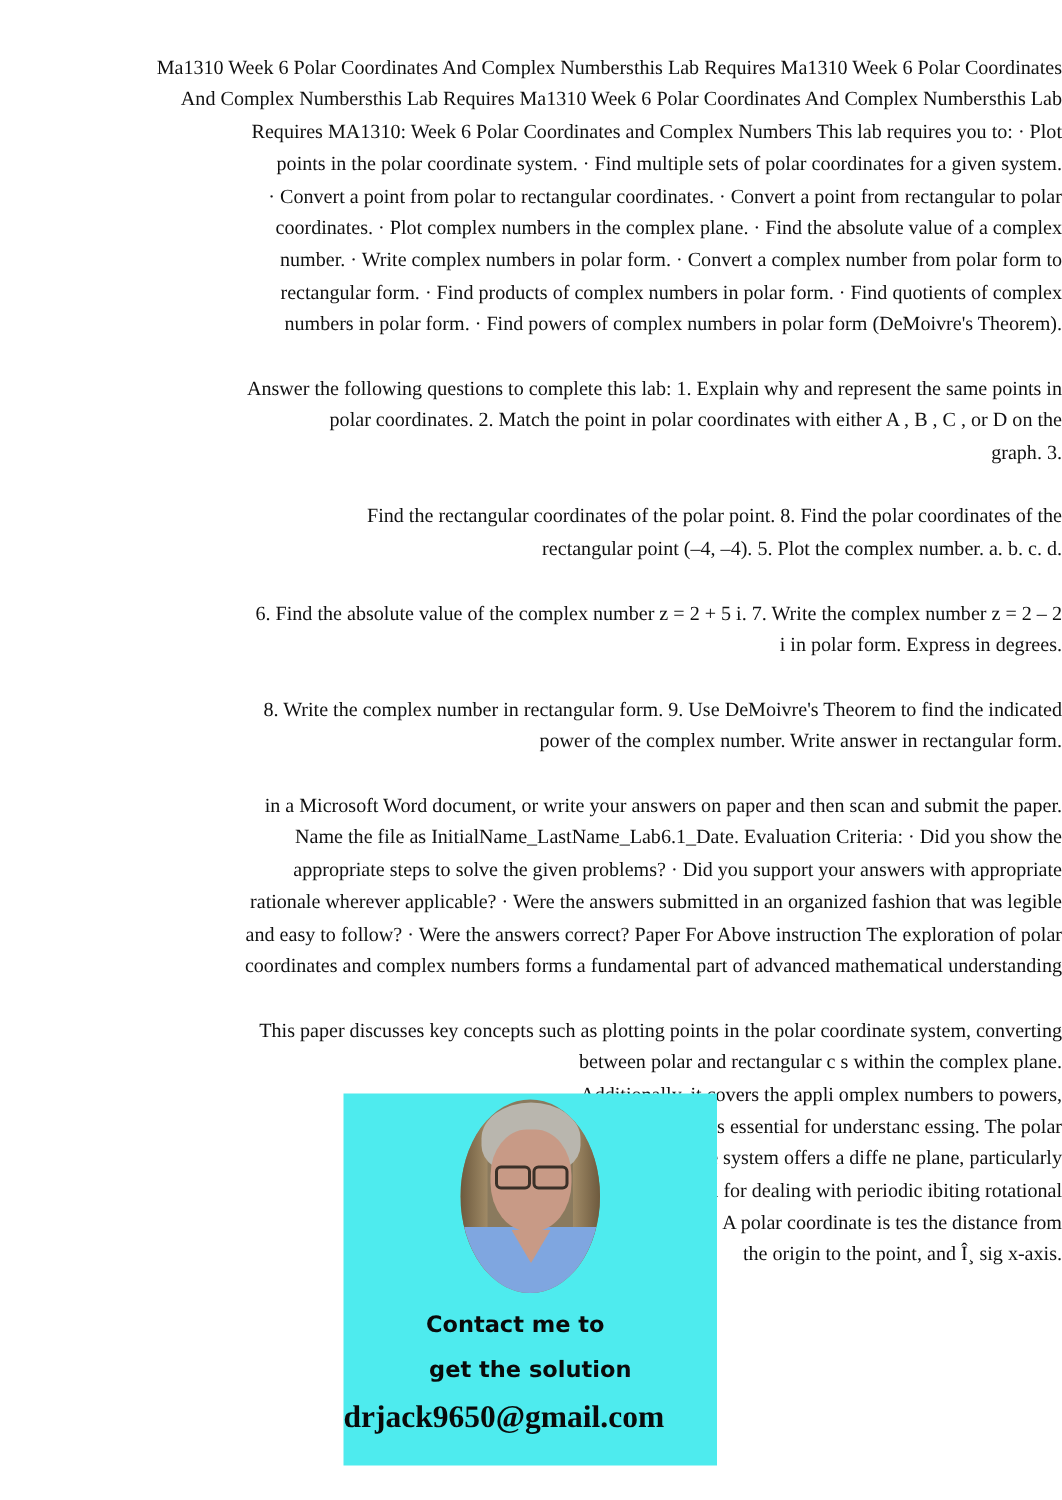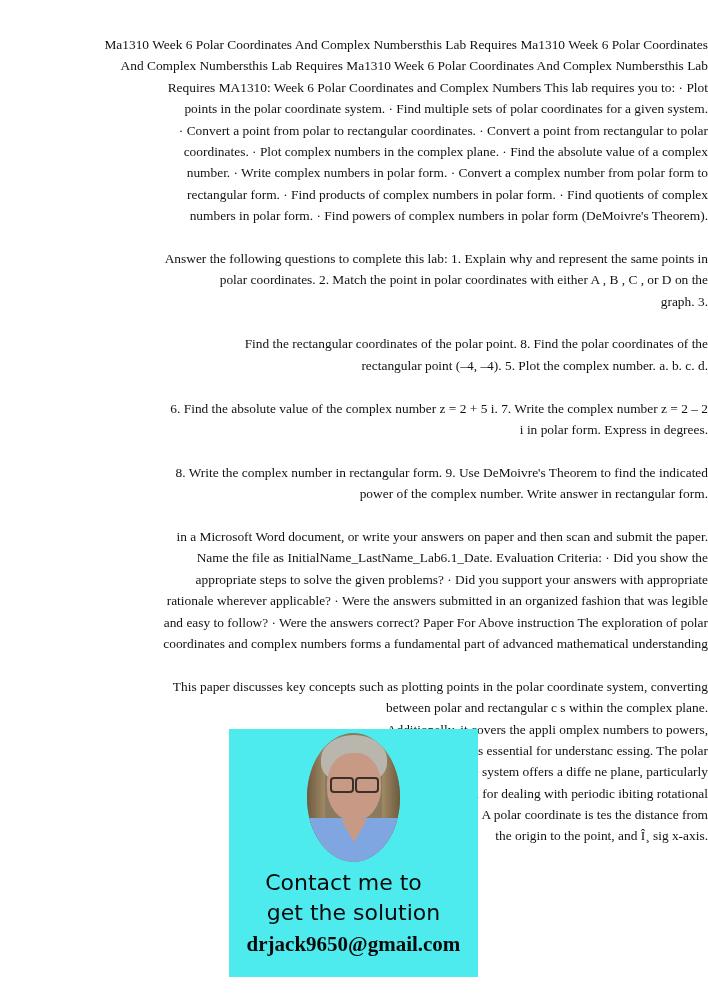--- a/index.html
+++ b/index.html
@@ -82,33 +82,32 @@
     position: absolute; left: 34px; bottom: 20px; width: 26px; height: 22px;
     background: #c89a86;
     clip-path: polygon(0 0, 100% 0, 50% 100%);
   }
   .cta {
     position: absolute;
     left: 0;
     width: 100%;
     text-align: center;
     font-family: "DejaVu Sans", "Liberation Sans", sans-serif;
-    font-weight: normal;
+    font-weight: bold;
     color: #0a0a0a;
-    font-size: 22px;
+    font-size: 15px;
     line-height: 30px;
   }
   .cta1 { top: 139px; left: -10px; }
   .cta2 { top: 169px; }
   .email {
     position: absolute;
     left: 0;
     top: 201px;
     width: 100%;
-    text-align: center;
     font-family: "Liberation Serif", "DejaVu Serif", serif;
     font-weight: bold;
     font-size: 21px;
     line-height: 28px;
     color: #0a0a0a;
   }
 </style>
 </head>
 <body>
 

